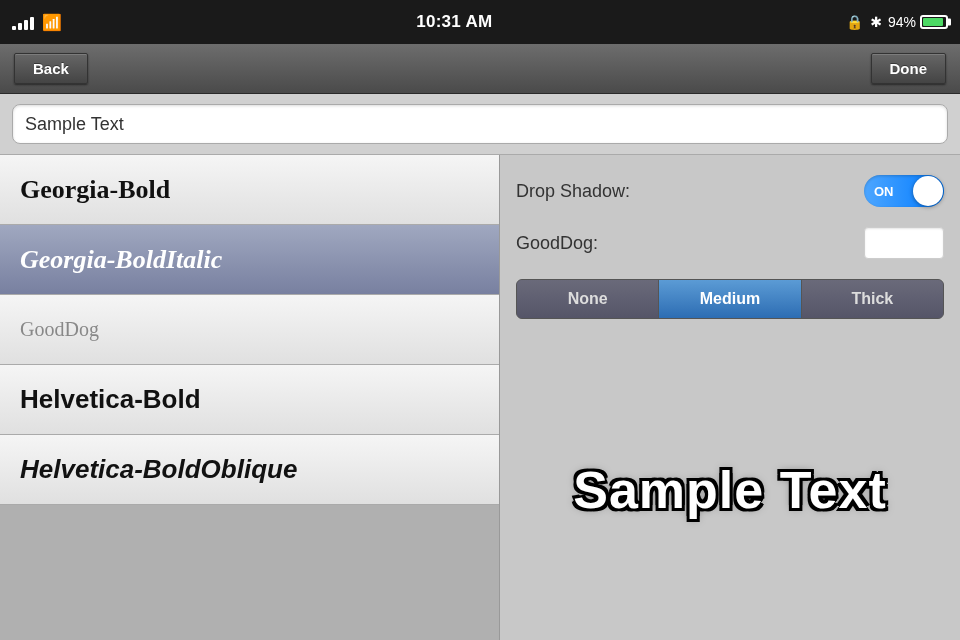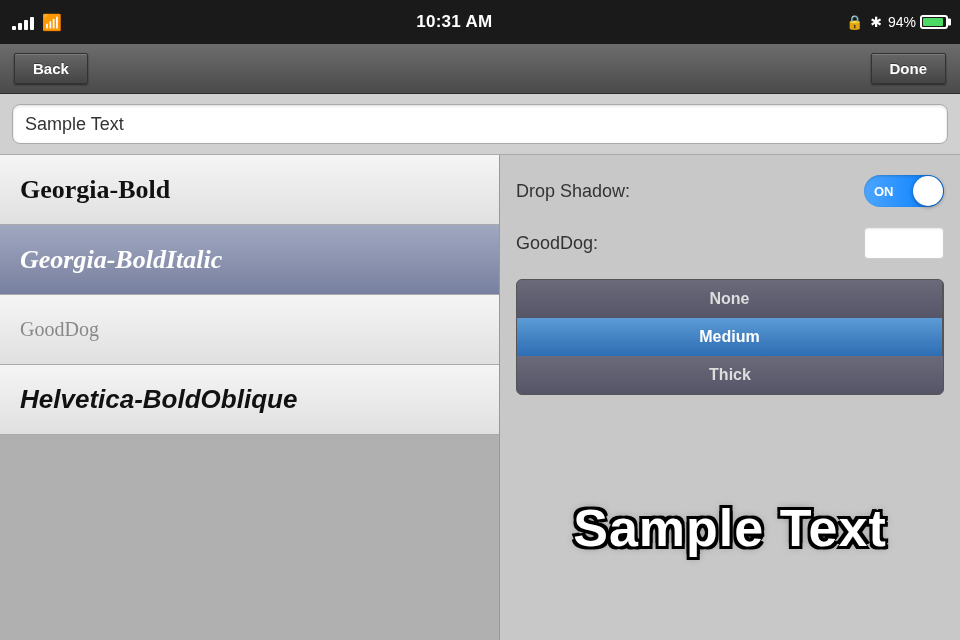--- a/index.html
+++ b/index.html
@@ -241,21 +241,20 @@
       box-shadow: inset 0 1px 2px rgba(0,0,0,0.1);
     }
 
     
     .segmented-control {
       display: flex;
       border-radius: 6px;
       overflow: hidden;
       border: 1px solid #555;
       background: #5a5a6a;
-      flex-direction: column;
     }
     .segment {
       flex: 1;
       padding: 10px 0;
       text-align: center;
       font-size: 16px;
       font-weight: 600;
       color: #ddd;
       cursor: pointer;
       border-right: 1px solid #555;
@@ -340,20 +339,23 @@
       </div>
 
       <div class="font-item selected bold italic">
         <span class="font-item-text" style="font-family: Georgia, serif; font-weight: bold; font-style: italic;">Georgia-BoldItalic</span>
       </div>
 
       <div class="font-item gooddog">
         <span class="font-item-text" style="font-family: 'Comic Sans MS', cursive; font-size: 20px; color: #888;">GoodDog</span>
       </div>
 
+      <div class="font-item bold">
+        <span class="font-item-text" style="font-family: Helvetica, Arial, sans-serif; font-weight: bold;">Helvetica-Bold</span>
+      </div>
 
       <div class="font-item bold italic">
         <span class="font-item-text" style="font-family: Helvetica, Arial, sans-serif; font-weight: bold; font-style: italic;">Helvetica-BoldOblique</span>
       </div>
 
     </div>
 
     <div id="right-panel">
 
       <div class="option-row">

